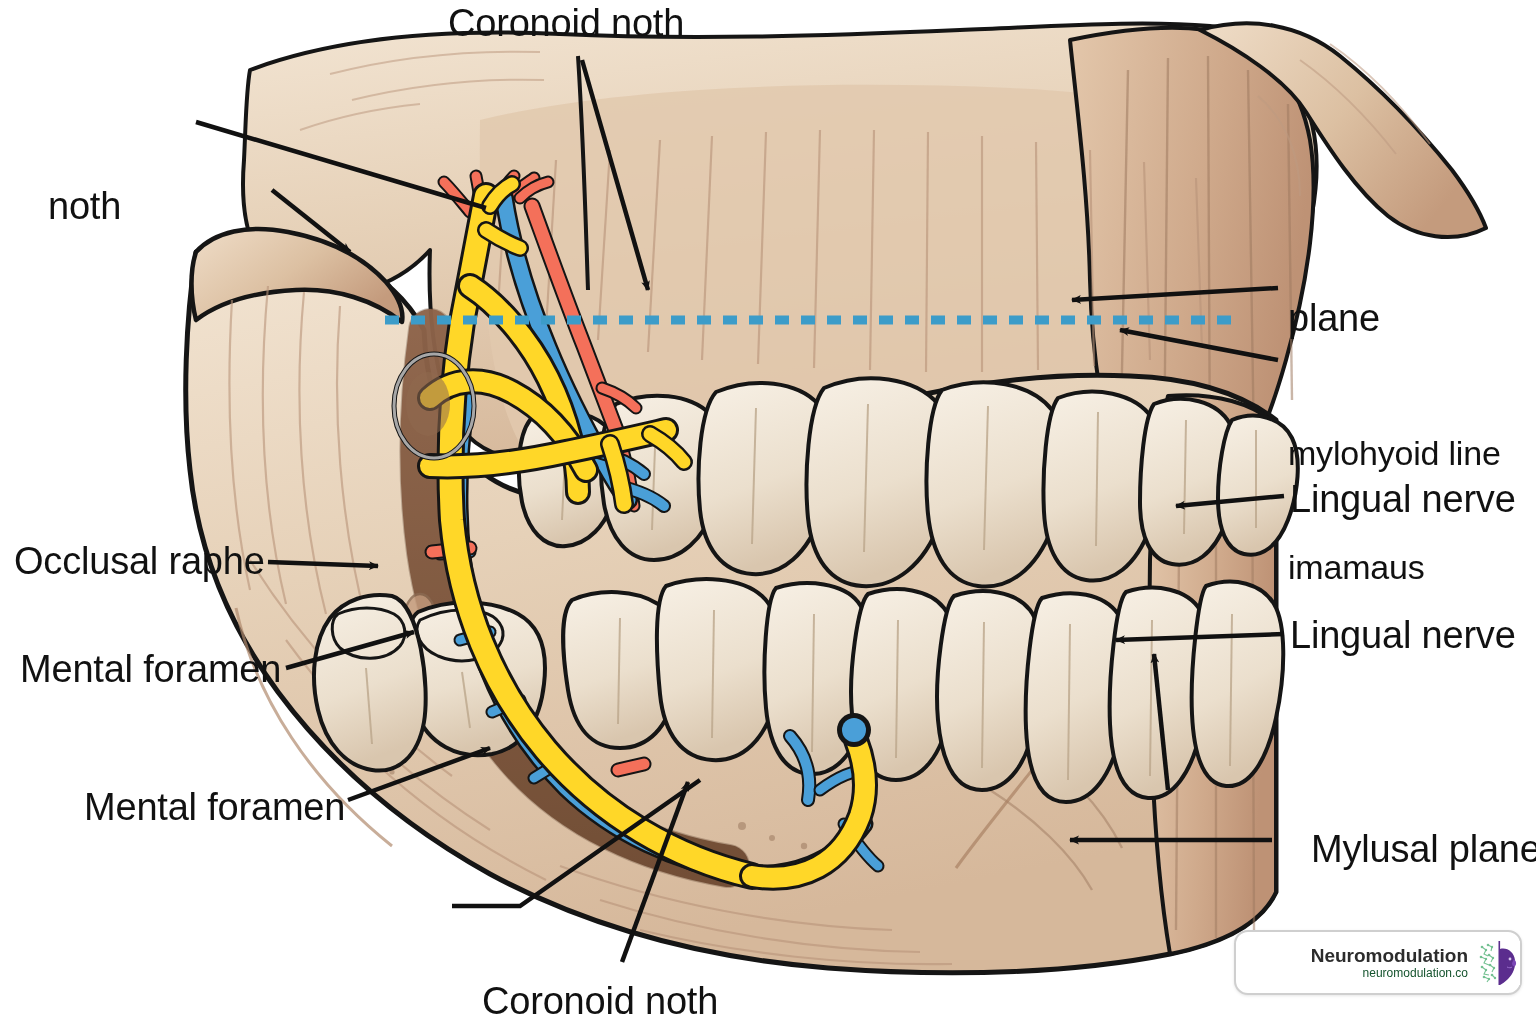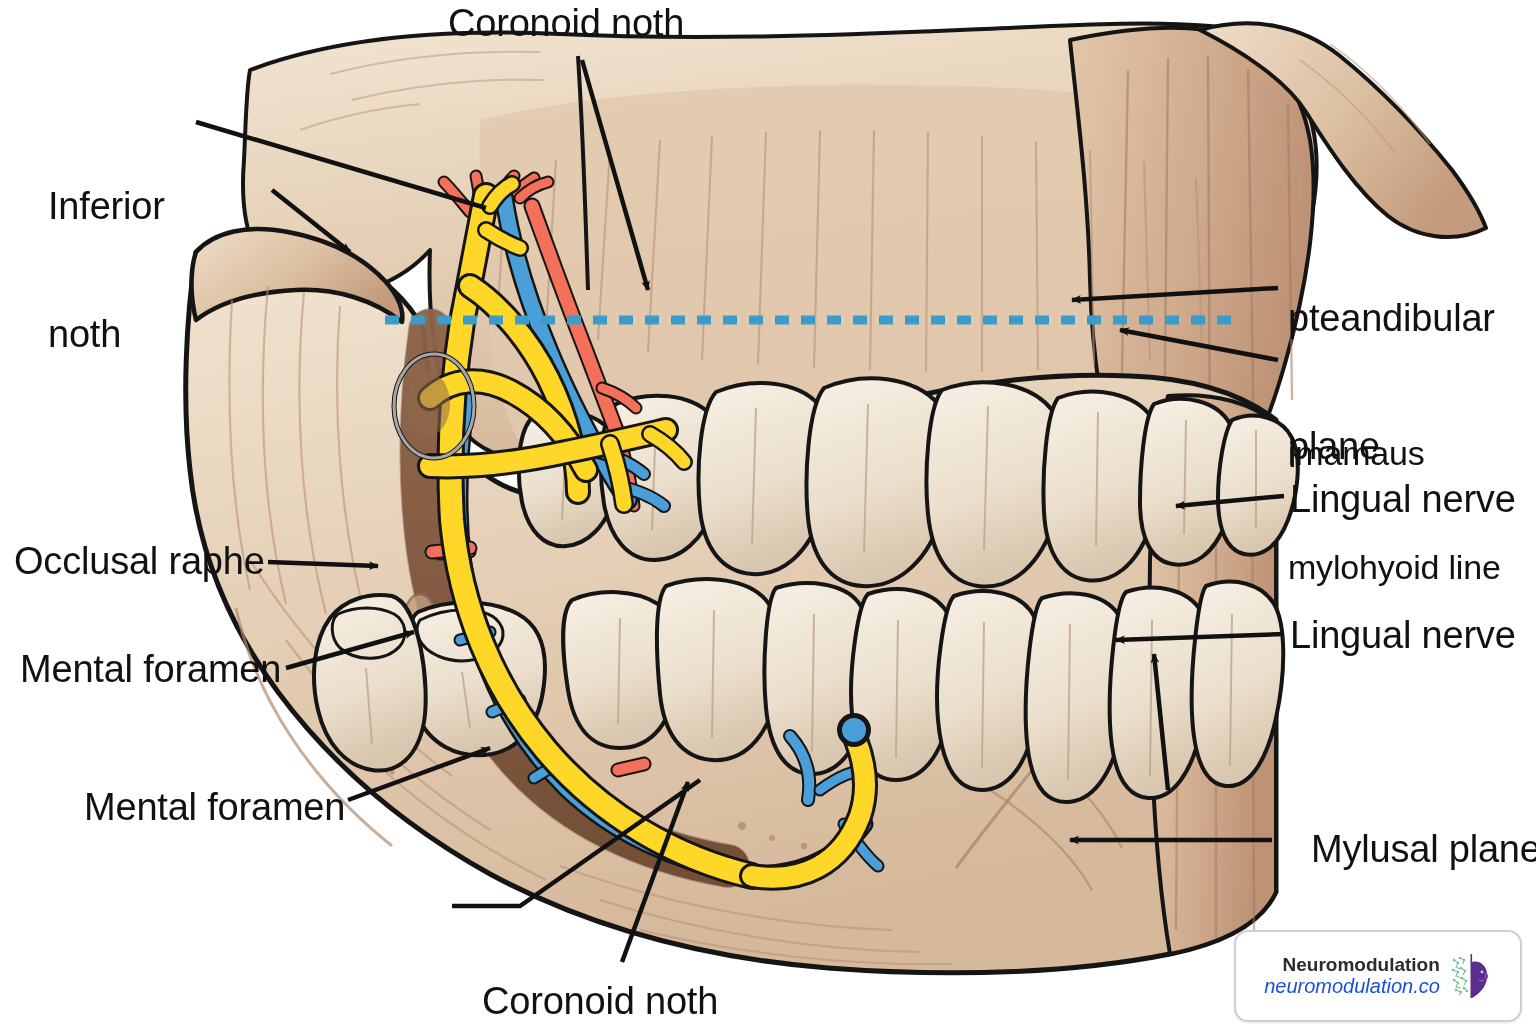--- a/index.html
+++ b/index.html
@@ -19,32 +19,32 @@
     line-height:1.12;
     white-space:pre;
     letter-spacing:-0.2px;
   }
   .lbl.small{font-size:34px;}
 
   
   #watermark{
     position:absolute;
     left:1234px;top:930px;
-    width:288px;height:92px;
+    width:288px;height:65px;
     background:#ffffff;
     border:2px solid #cfcfcf;
     border-radius:14px;
     box-shadow:0 1px 3px rgba(0,0,0,.10);
-    display:flex;align-items:center;justify-content:center;
+    display:flex;align-items:center;justify-content:flex-end;
     box-sizing:border-box;
   }
   #wm-inner{display:flex;align-items:center;gap:8px;}
   #wm-text{display:flex;flex-direction:column;align-items:flex-end;line-height:1.15;}
   #wm-title{font-size:19px;font-weight:bold;color:#2c2c2c;font-family:"Liberation Sans",sans-serif;}
-  #wm-sub{font-size:20px;color:#1d4ed8;font-family:"Liberation Sans",sans-serif;font-style:italic;}
+  #wm-sub{font-size:12px;color:#14532d;font-family:"Liberation Sans",sans-serif;}
   #wm-logo{width:44px;height:48px;flex:0 0 auto;}
 </style>
 </head>
 <body>
 
 <div id="stage">
 
   <svg id="art" viewBox="0 0 1536 1024" xmlns="http://www.w3.org/2000/svg">
     <defs>
       <linearGradient id="gBoneA" x1="0" y1="0" x2="0.3" y2="1">
@@ -401,32 +401,30 @@
       <path d="M286,668 L414,632" marker-end="url(#arrowHead)"></path>
       <path d="M348,800 L490,748" marker-end="url(#arrowHead)"></path>
       <path d="M452,906 L520,906 L700,780"></path>
       <path d="M622,962 L688,782" marker-end="url(#arrowHead)"></path>
     </g>
   </svg>
 
   <div class="lbl" style="left:448px;top:2px;">Coronoid noth</div>
 
   <div class="lbl" style="left:48px;top:100px;">
-    <div>Inferior</div>
     <div>noth</div>
   </div>
 
   <div class="lbl" style="left:1288px;top:212px;">
-    <div>pteandibular</div>
     <div>plane</div>
   </div>
 
   <div class="lbl small" style="left:1288px;top:358px;">
+    <div>mylohyoid line</div>
     <div>imamaus</div>
-    <div>mylohyoid line</div>
   </div>
 
   <div class="lbl" style="left:1290px;top:478px;">Lingual nerve</div>
 
   <div class="lbl" style="left:1290px;top:614px;">Lingual nerve</div>
 
   <div class="lbl" style="left:1282px;top:828px;margin-left:29px;">Mylusal plane</div>
 
   <div class="lbl" style="left:14px;top:540px;">Occlusal raphe</div>
 

